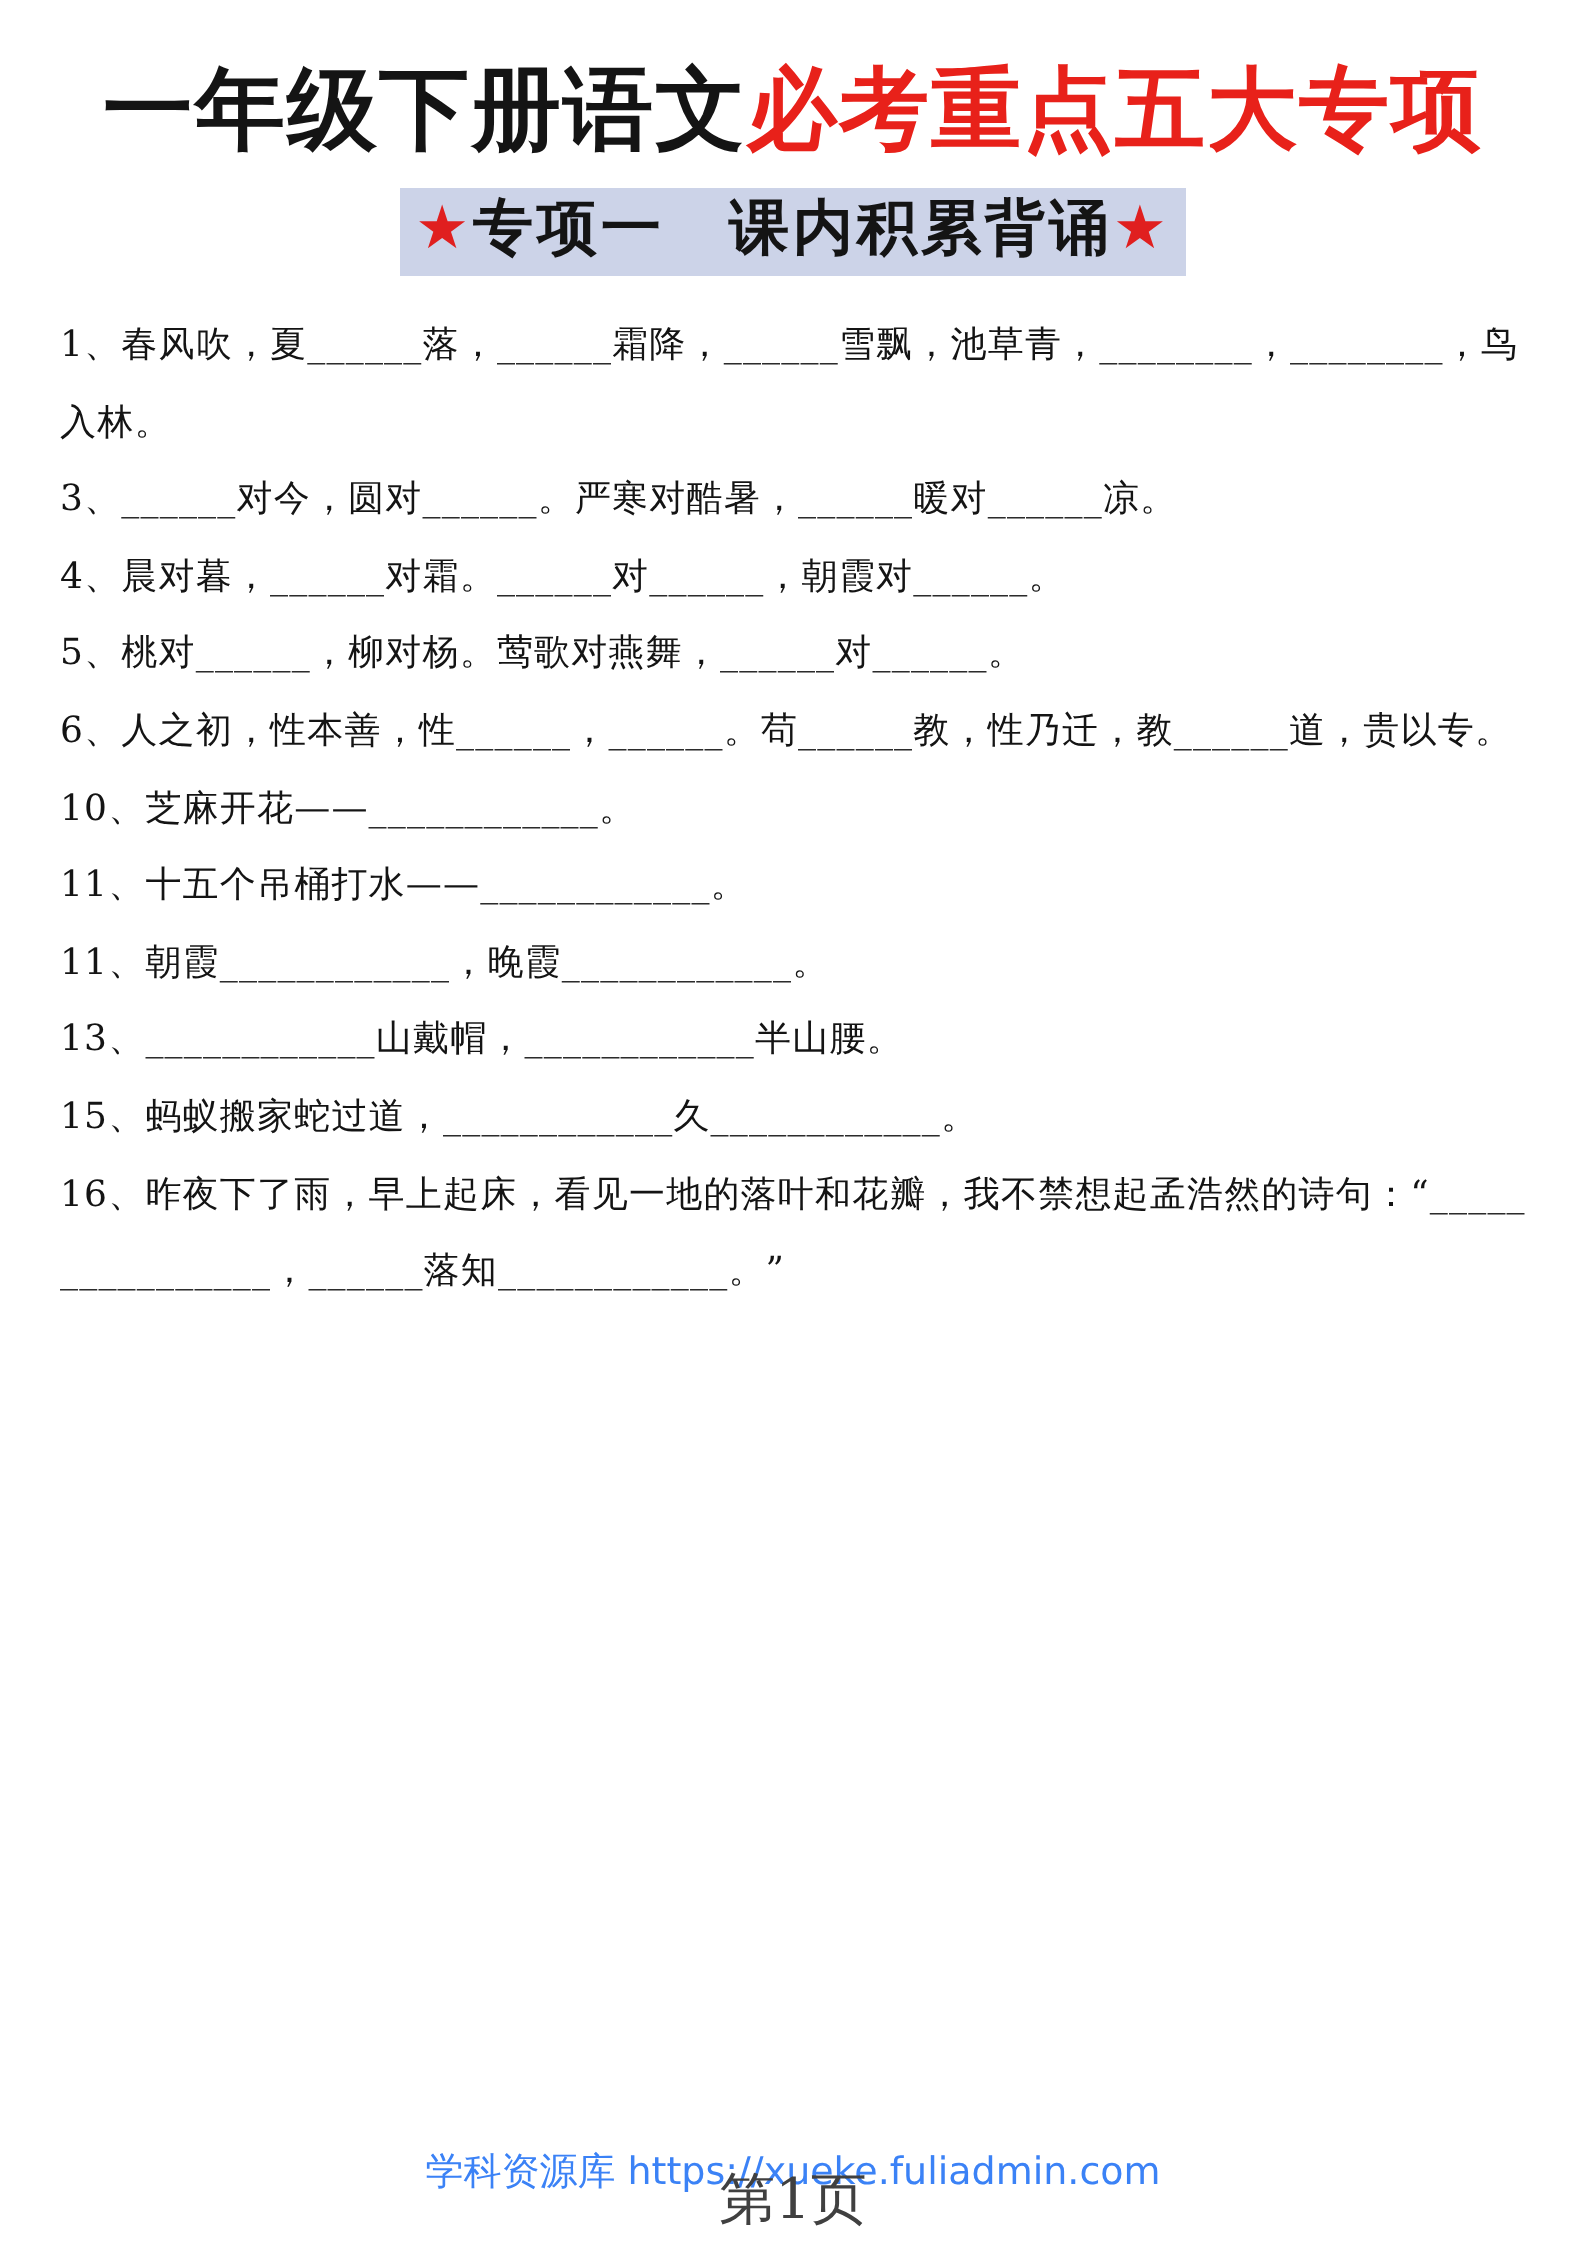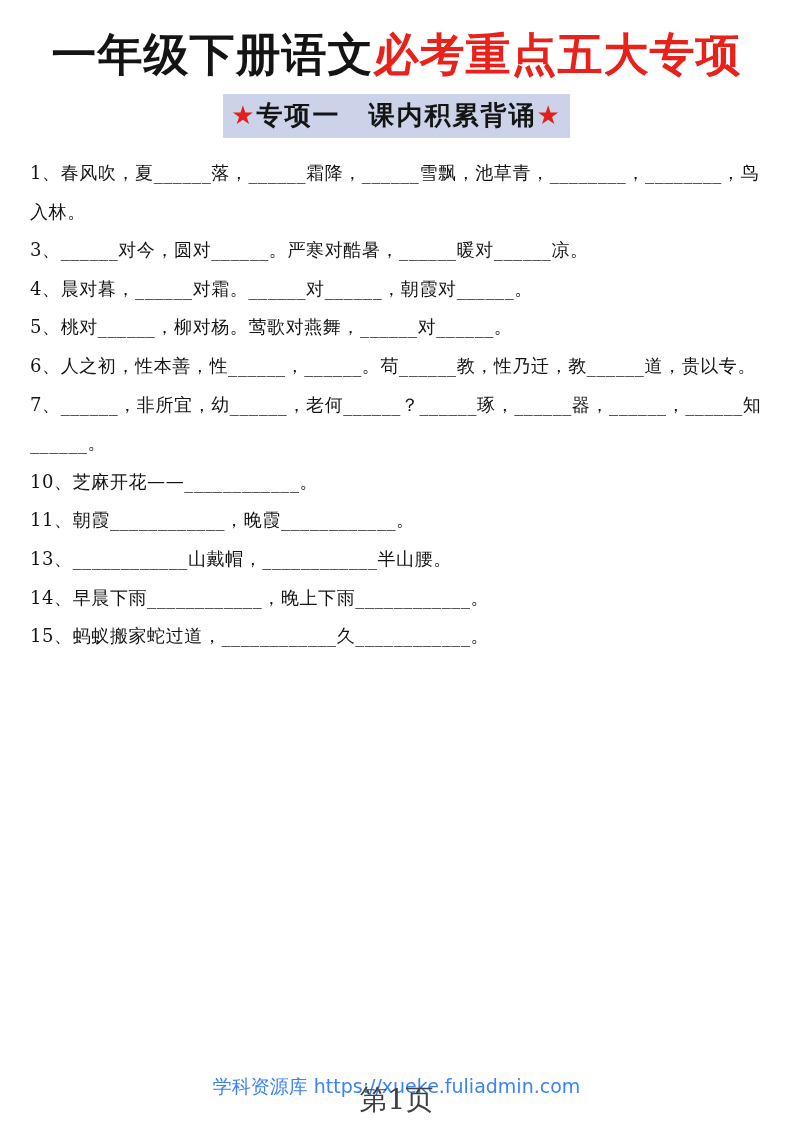--- a/index.html
+++ b/index.html
@@ -33,21 +33,21 @@
   }
   .subtitle-row {
     text-align: center;
     margin: 0 0 16px 0;
   }
   .subtitle-box {
     display: inline-block;
     background: #ccd3e8;
     padding: 3px 8px 5px 8px;
     font-weight: bold;
-    font-size: 26px;
+    font-size: 30px;
     line-height: 36px;
     letter-spacing: 2px;
   }
   .subtitle-box .star {
     color: #e01f1f;
     font-weight: normal;
   }
   .items p {
     margin: 0;
     padding: 0;
@@ -86,26 +86,26 @@
   <div class="subtitle-row">
     <span class="subtitle-box"><span class="star">★</span><span>专项一　课内积累背诵</span><span class="star">★</span></span>
   </div>
 
   <div class="items">
     <p>1、春风吹，夏______落，______霜降，______雪飘，池草青，________，________，鸟入林。</p>
     <p>3、______对今，圆对______。严寒对酷暑，______暖对______凉。</p>
     <p>4、晨对暮，______对霜。______对______，朝霞对______。</p>
     <p>5、桃对______，柳对杨。莺歌对燕舞，______对______。</p>
     <p>6、人之初，性本善，性______，______。苟______教，性乃迁，教______道，贵以专。</p>
-    <p>7、______，非所宜，幼______，老何______？______琢，______器，______，______知______。</p>
     <p>10、芝麻开花——____________。</p>
+    <p>11、十五个吊桶打水——____________。</p>
     <p>11、朝霞____________，晚霞____________。</p>
     <p>13、____________山戴帽，____________半山腰。</p>
-    <p>14、早晨下雨____________，晚上下雨____________。</p>
     <p>15、蚂蚁搬家蛇过道，____________久____________。</p>
+    <p>16、昨夜下了雨，早上起床，看见一地的落叶和花瓣，我不禁想起孟浩然的诗句：“________________，______落知____________。”</p>
   </div>
 
   <div class="footer">
     <div class="watermark">学科资源库 https://xueke.fuliadmin.com</div>
     <div class="page-number">第1页</div>
   </div>
 
 </div>
 
 </body></html>

